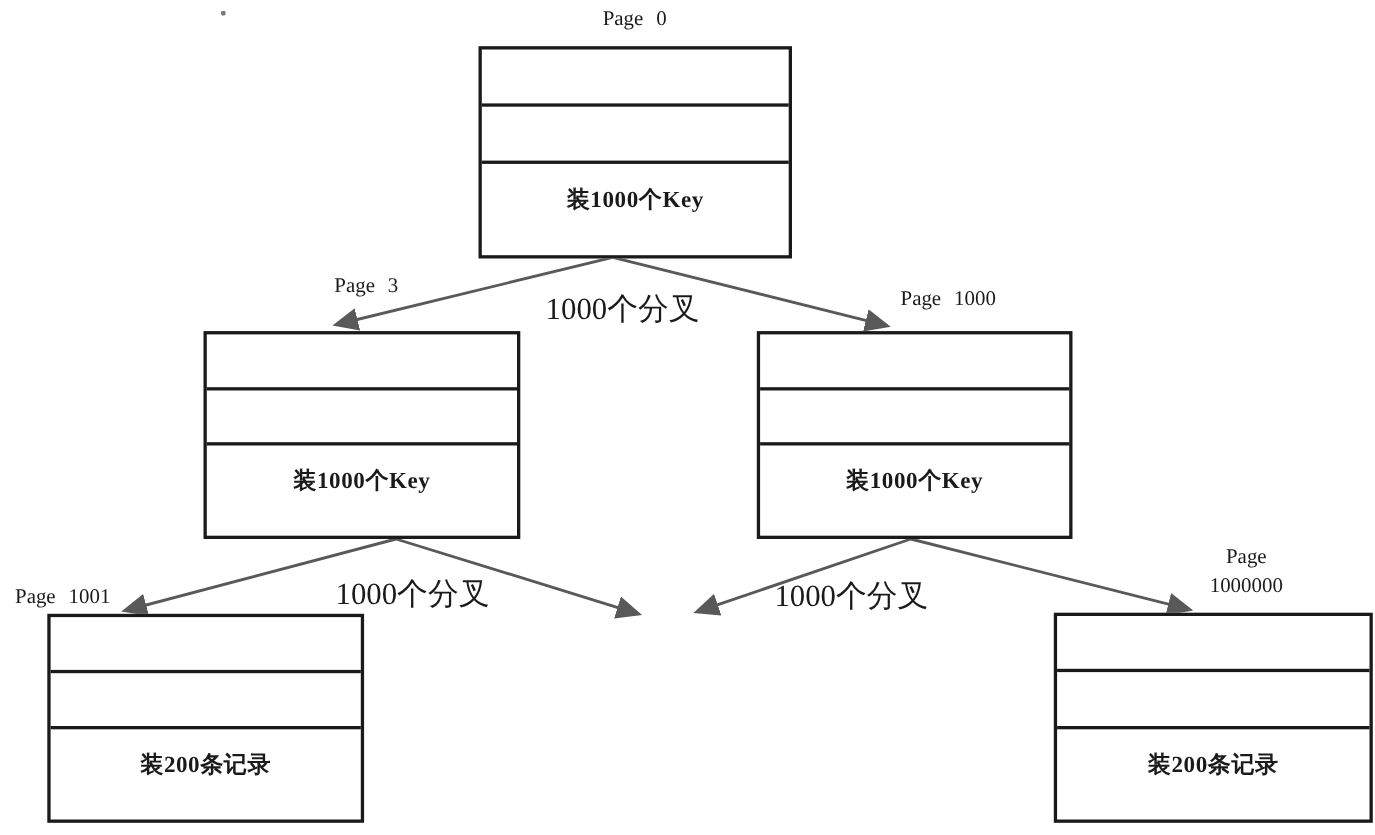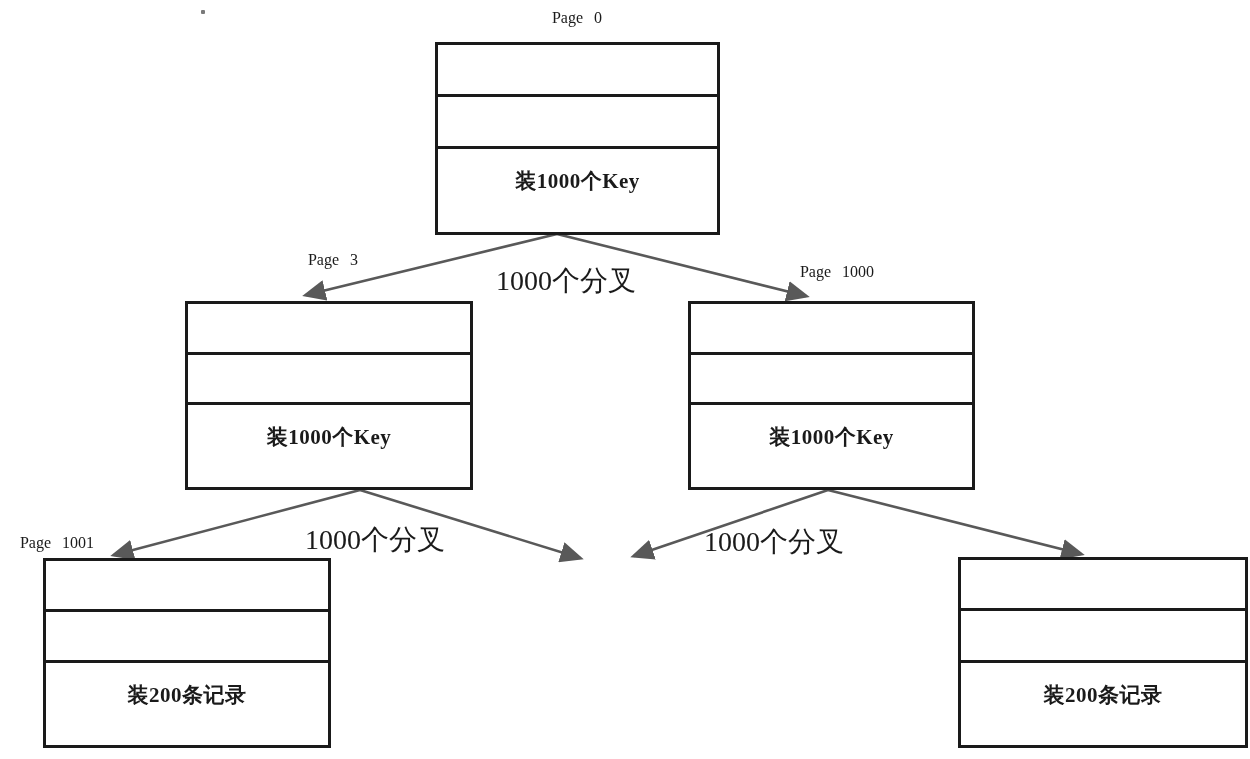--- a/index.html
+++ b/index.html
@@ -52,21 +52,21 @@
     align-items:center;
     justify-content:center;
     padding-bottom:18px;
     font-size:21px;
     letter-spacing:0.5px;
     white-space:nowrap;
   }
   .node-label{
     position:absolute;
     transform:translateX(-50%);
-    font-size:16px;
+    font-size:19px;
     word-spacing:7px;
     white-space:nowrap;
     text-align:center;
     line-height:26px;
   }
   .edge-label{
     position:absolute;
     transform:translateX(-50%);
     font-size:28px;
     white-space:nowrap;
@@ -95,22 +95,26 @@
     <line x1="557" y1="234" x2="306" y2="295" marker-end="url(#ah)"></line>
     <line x1="557" y1="234" x2="806" y2="296" marker-end="url(#ah)"></line>
     <line x1="360" y1="490" x2="114" y2="555" marker-end="url(#ah)"></line>
     <line x1="360" y1="490" x2="580" y2="558" marker-end="url(#ah)"></line>
     <line x1="828" y1="490" x2="634" y2="556" marker-end="url(#ah)"></line>
     <line x1="828" y1="490" x2="1081" y2="554" marker-end="url(#ah)"></line>
   </svg>
 
   <div class="node-label" style="left:577px;top:5px;">Page 0</div>
   <div class="node-label" style="left:333px;top:247px;">Page 3</div>
-  <div class="node-label" style="left:837px;top:259px;">Page 1000</div>
+  <div class="node-label" style="left:862px;top:259px;">Page 1000</div>
   <div class="node-label" style="left:57px;top:530px;font-family:Liberation Serif, serif;">Page 1001</div>
+  <div class="node-label" style="left:1133px;top:494px;">
+    <div>Page</div>
+    <div>1000000</div>
+  </div>
 
   <div class="edge-label" style="left:566px;top:262px;">1000个分叉</div>
   <div class="edge-label" style="left:375px;top:521px;">1000个分叉</div>
   <div class="edge-label" style="left:774px;top:523px;">1000个分叉</div>
 
   <div class="node" style="left:435px;top:42px;width:285px;height:193px;">
     <div class="row"></div>
     <div class="row"></div>
     <div class="row content">装1000个Key</div>
   </div>

